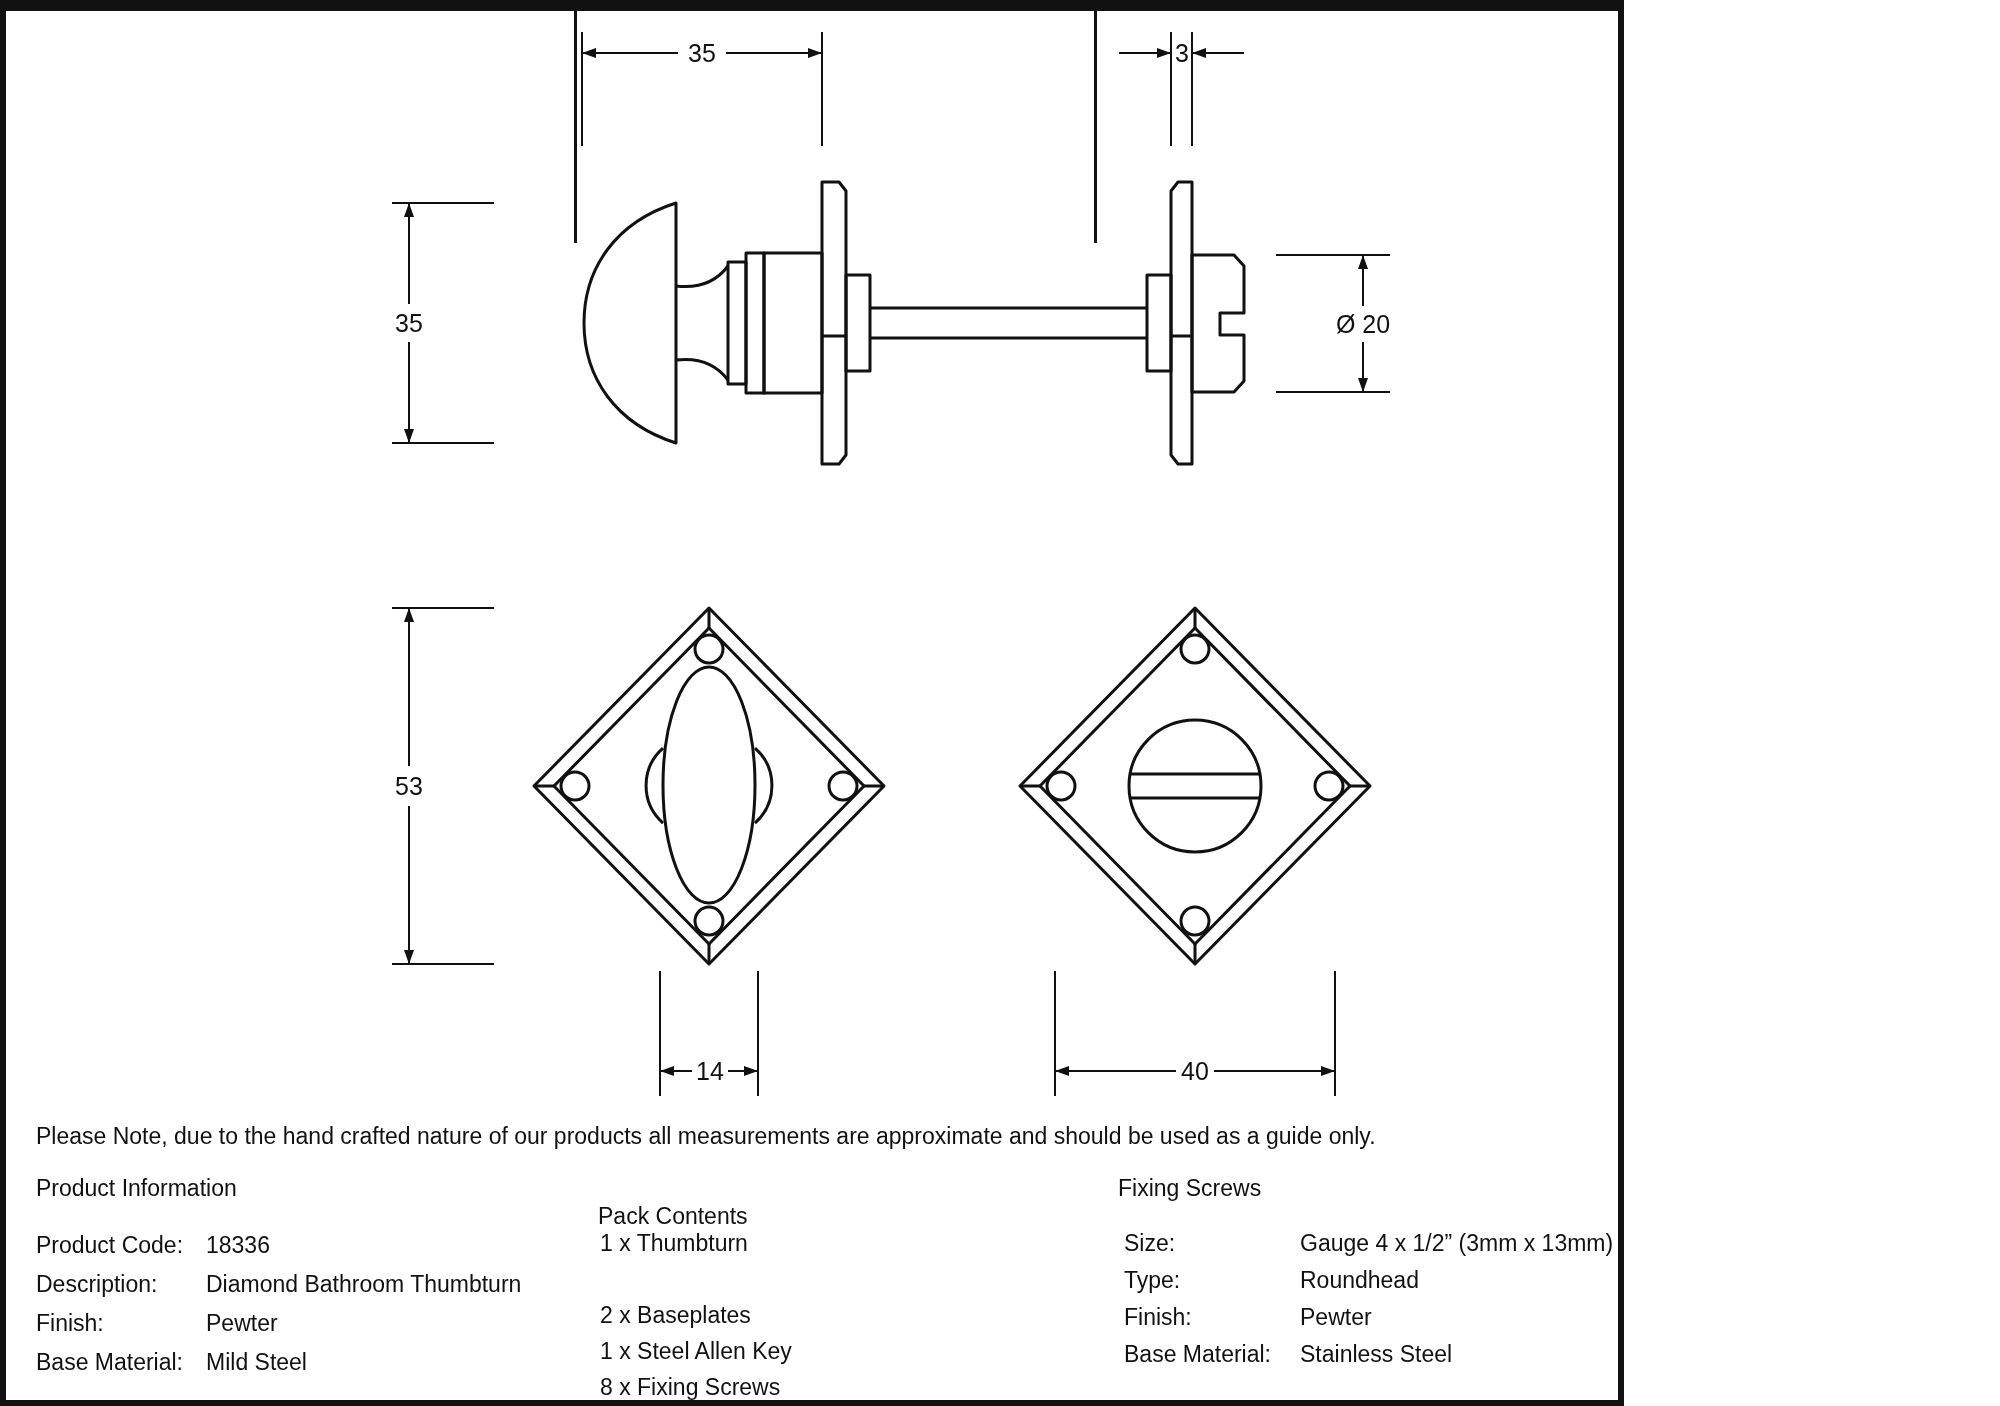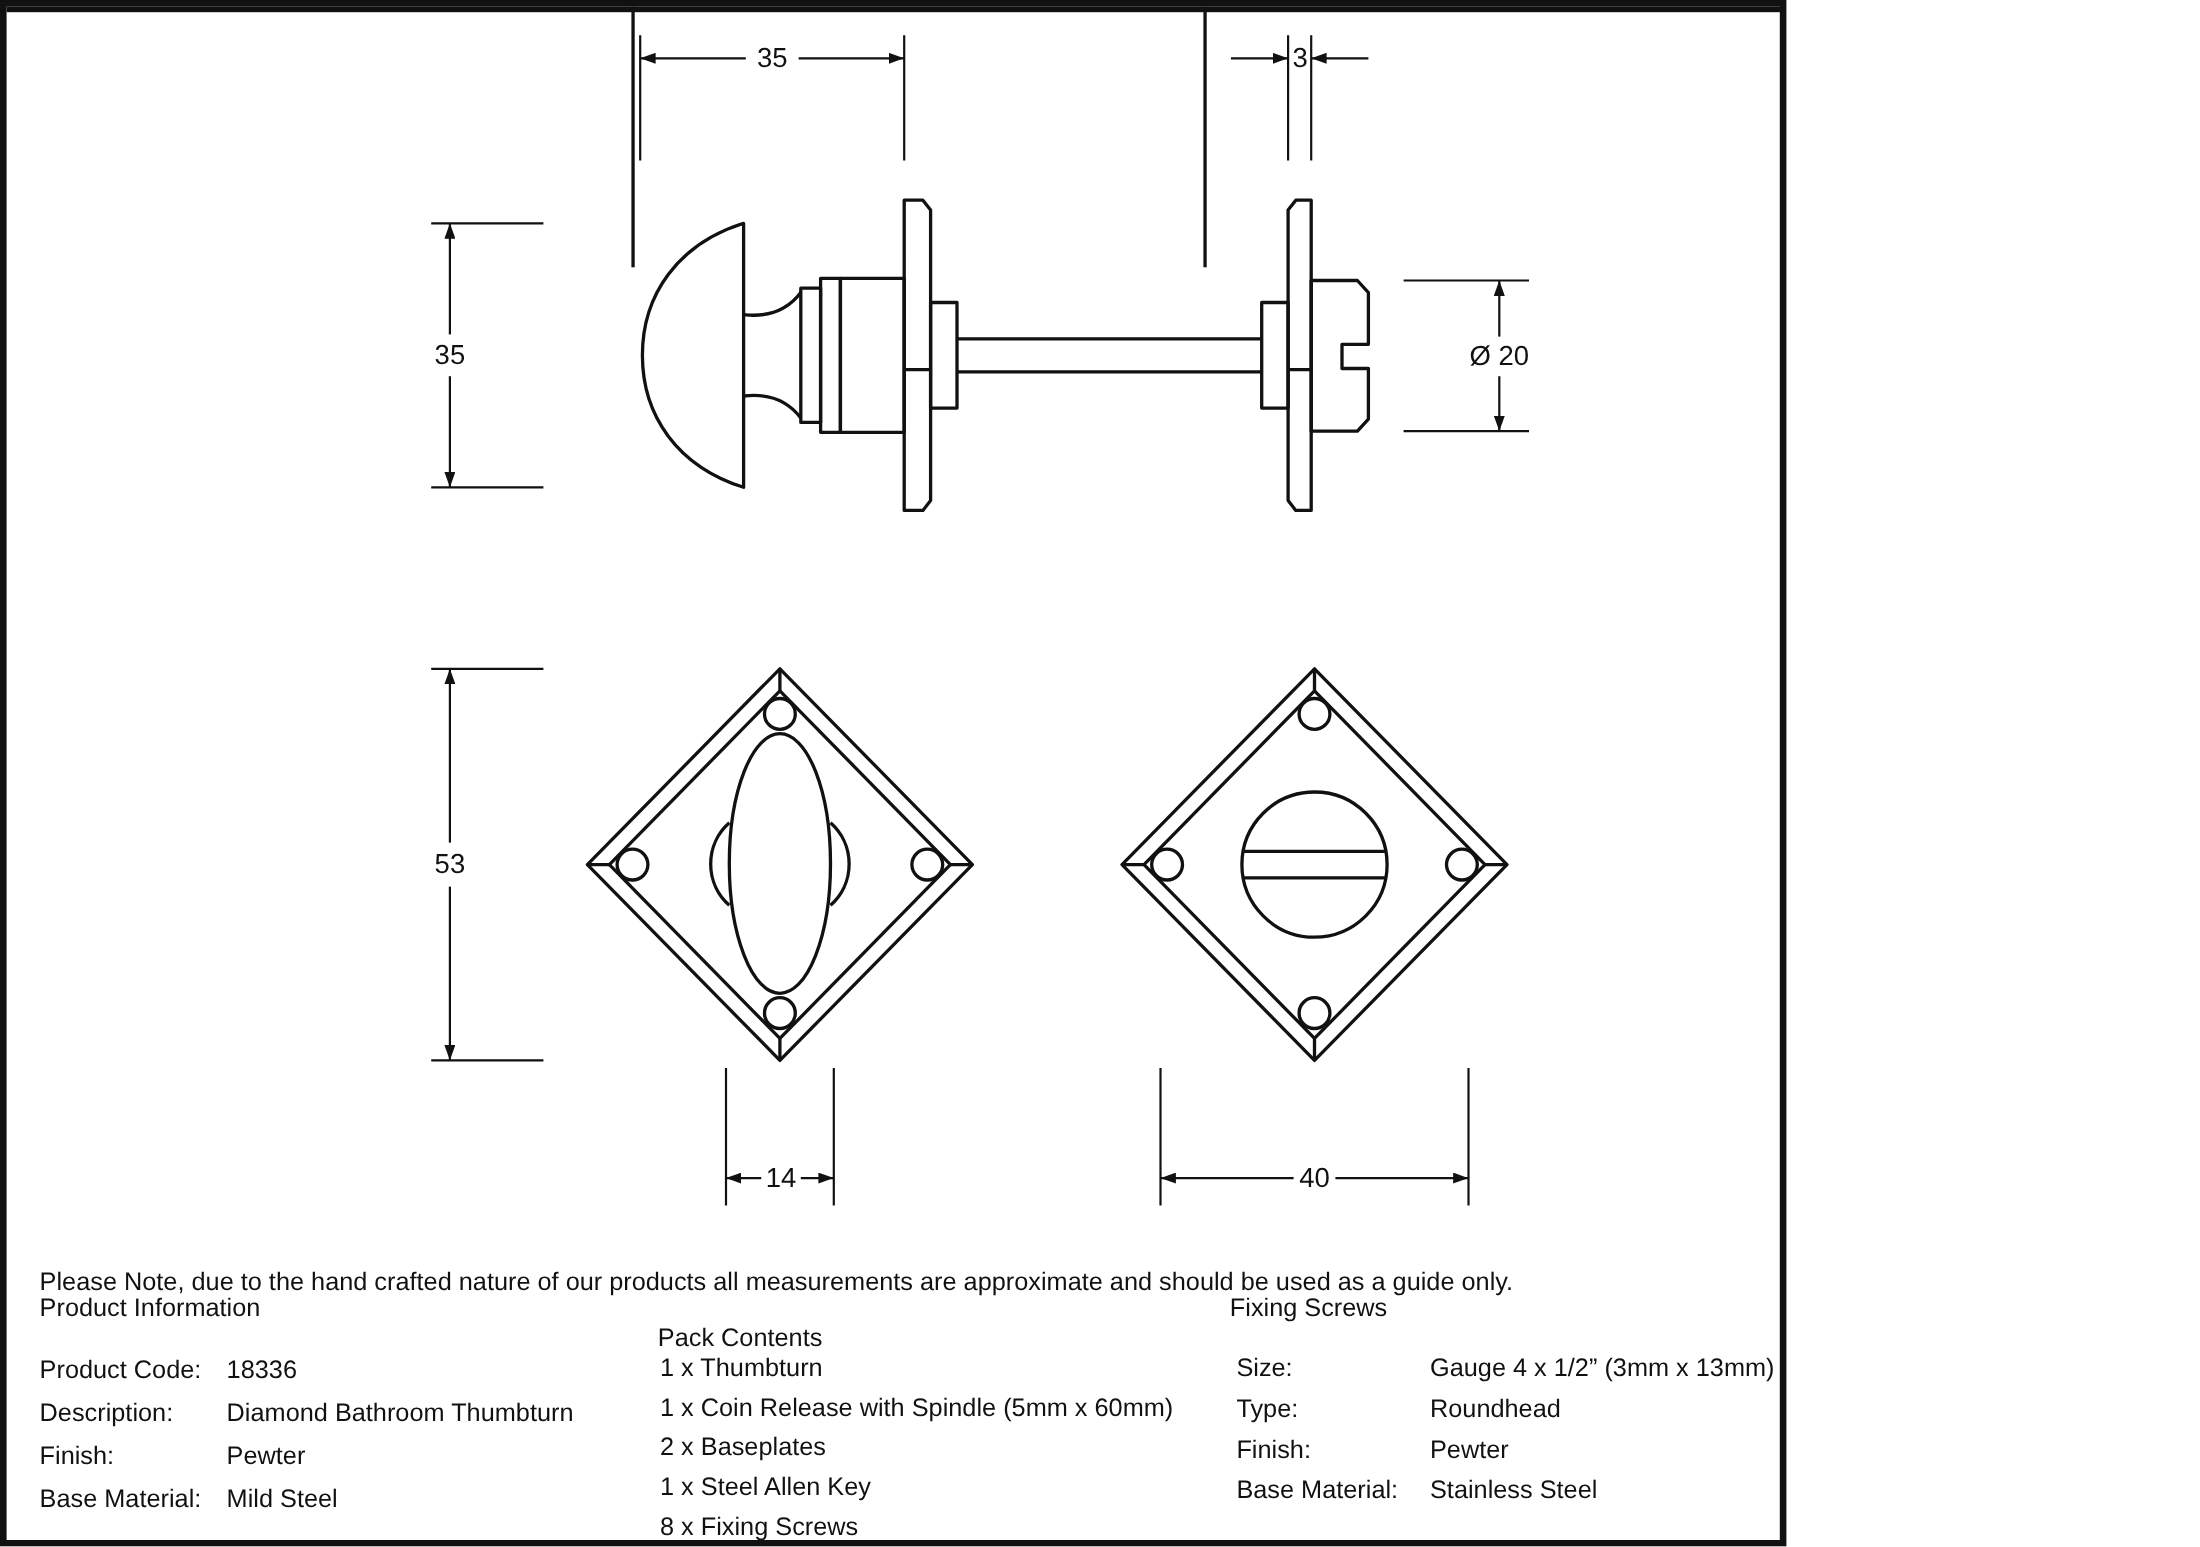--- a/index.html
+++ b/index.html
@@ -129,37 +129,36 @@
     </g>
   </svg>
 
   <div class="hline" style="left:0;top:1100;width:2000px;height:5px;"></div>
   <div class="hline" style="left:0;top:1159;width:2000px;height:4px;"></div>
   <div class="hline" style="left:0;top:1201;width:1645px;height:5px;"></div>
   <div class="vline" style="left:568px;top:1163;width:3px;height:237px;"></div>
   <div class="vline" style="left:1088px;top:1163;width:3px;height:237px;"></div>
   <div class="vline" style="left:1643px;top:1163;width:3px;height:237px;"></div>
 
-  <div class="txt note-text" style="left:30px;top:1146px;">Please Note, due to the hand crafted nature of our products all measurements are approximate and should be used as a guide only.</div>
+  <div class="txt note-text" style="left:30px;top:1117px;">Please Note, due to the hand crafted nature of our products all measurements are approximate and should be used as a guide only.</div>
 
   <div class="txt hdr" style="left:30px;top:1169px;">Product Information</div>
   <div class="txt hdr" style="left:592px;top:1169px;margin-top:28px;">Pack Contents</div>
   <div class="txt hdr" style="left:1112px;top:1169px;">Fixing Screws</div>
 
   <div class="txt" style="left:30px;top:1226px;">Product Code:</div>
   <div class="txt" style="left:200px;top:1226px;">18336</div>
   <div class="txt" style="left:30px;top:1265px;">Description:</div>
   <div class="txt" style="left:200px;top:1265px;">Diamond Bathroom Thumbturn</div>
   <div class="txt" style="left:30px;top:1304px;">Finish:</div>
   <div class="txt" style="left:200px;top:1304px;">Pewter</div>
   <div class="txt" style="left:30px;top:1343px;">Base Material:</div>
   <div class="txt" style="left:200px;top:1343px;">Mild Steel</div>
 
   <div class="txt" style="left:594px;top:1224px;">1 x Thumbturn</div>
-  <div class="txt" style="left:594px;top:1260px;">1 x Coin Release with Spindle (5mm x 60mm)</div>
   <div class="txt" style="left:594px;top:1296px;">2 x Baseplates</div>
   <div class="txt" style="left:594px;top:1332px;">1 x Steel Allen Key</div>
   <div class="txt" style="left:594px;top:1368px;">8 x Fixing Screws</div>
 
   <div class="txt" style="left:1118px;top:1224px;">Size:</div>
   <div class="txt" style="left:1294px;top:1224px;">Gauge 4 x 1/2” (3mm x 13mm)</div>
   <div class="txt" style="left:1118px;top:1261px;">Type:</div>
   <div class="txt" style="left:1294px;top:1261px;">Roundhead</div>
   <div class="txt" style="left:1118px;top:1298px;">Finish:</div>
   <div class="txt" style="left:1294px;top:1298px;">Pewter</div>

